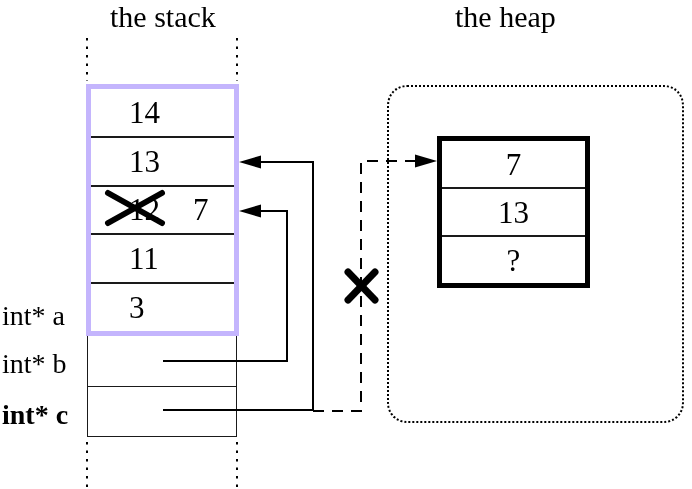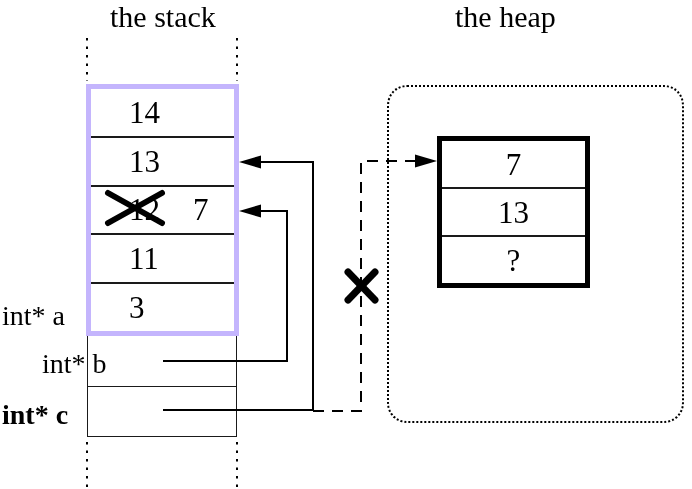--- a/index.html
+++ b/index.html
@@ -62,21 +62,21 @@
   }
   .var-label {
     position: absolute;
     left: 2px;
     font-size: 28px;
     line-height: 32px;
     white-space: nowrap;
     text-align: center;
   }
   .var-a { top: 300px; }
-  .var-b { top: 348px; margin-left: 40px; }
+  .var-b { top: 348px; }
   .var-c { top: 399px; font-weight: bold; }
 
   
   .heap-region {
     position: absolute;
     left: 387px; top: 85px;
     width: 297px; height: 338px;
     border: 2.5px dotted #000;
     border-radius: 20px;
     box-sizing: border-box;

